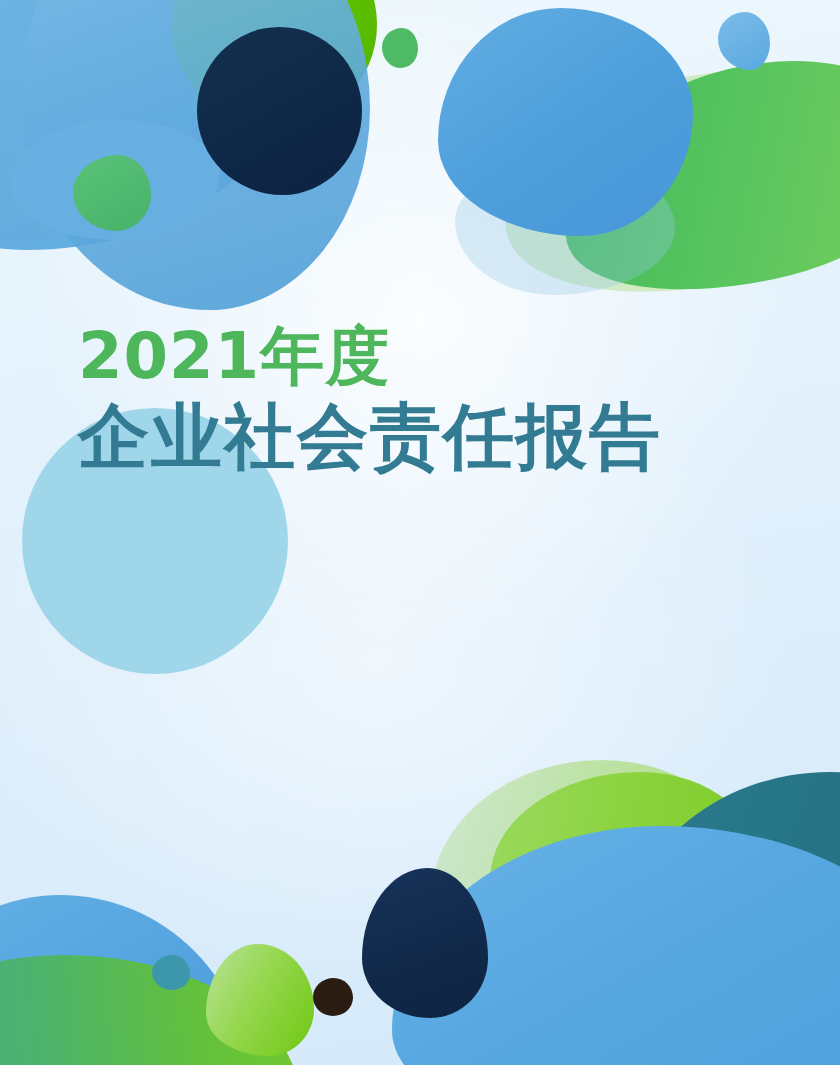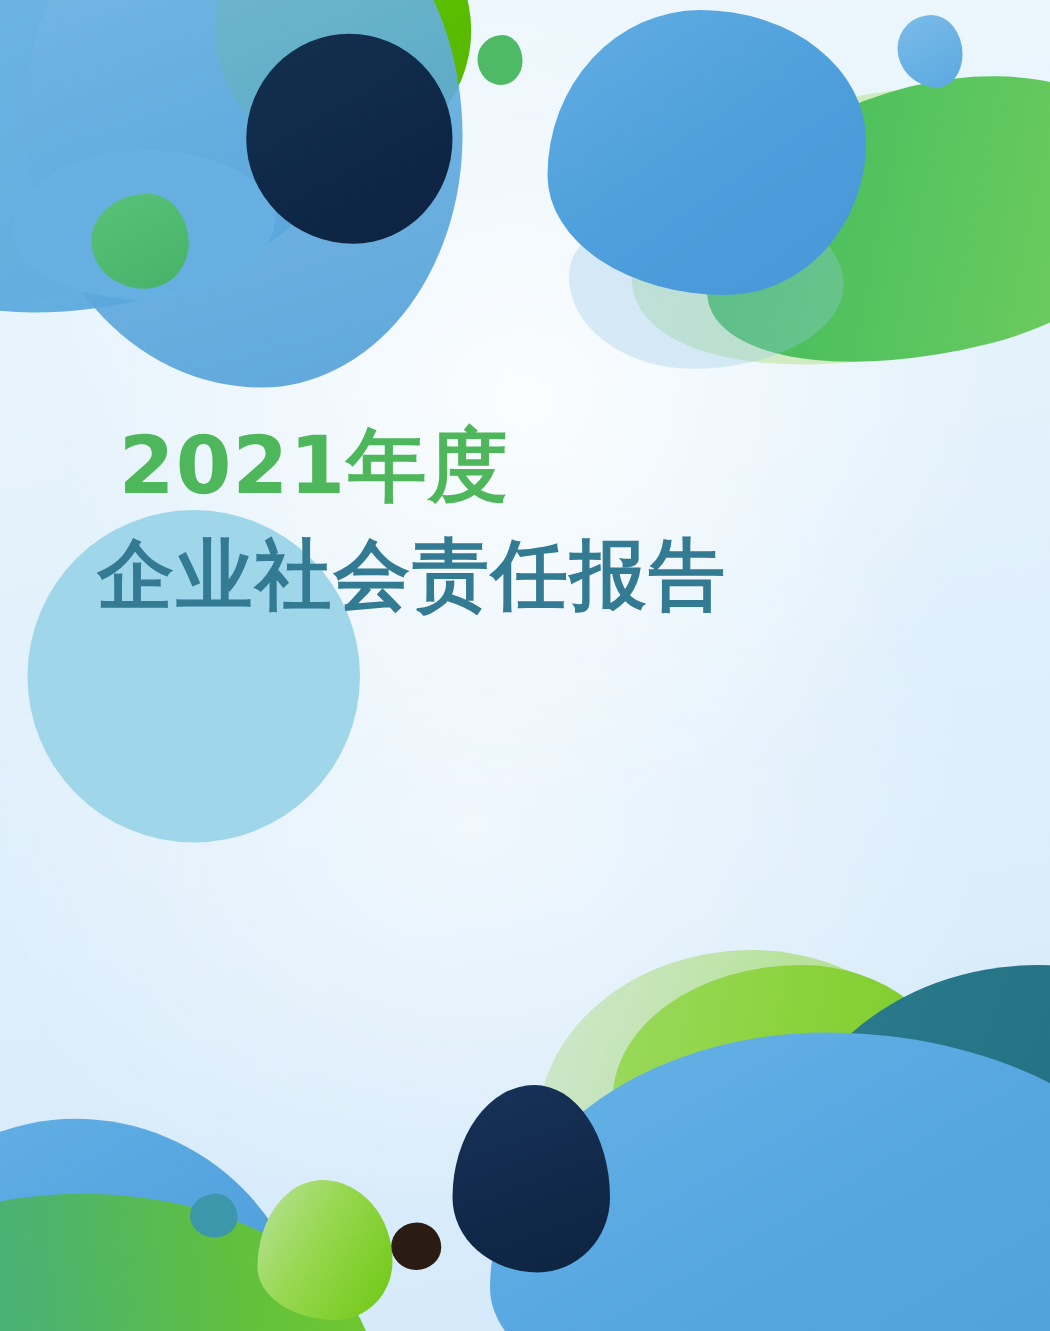--- a/index.html
+++ b/index.html
@@ -212,25 +212,25 @@
     z-index: 20;
   }
   .title-line1 {
     font-family: "DejaVu Sans", "Liberation Sans", sans-serif;
     font-size: 64px;
     font-weight: bold;
     line-height: 1.08;
     color: #4eb75b;
     letter-spacing: 1px;
     white-space: nowrap;
-    margin: 17px;
+    margin: 0;
   }
   .title-line2 {
     font-family: "DejaVu Sans", "Liberation Sans", sans-serif;
-    font-size: 61px;
+    font-size: 71px;
     font-weight: bold;
     line-height: 1.18;
     color: #337b93;
     letter-spacing: 2px;
     white-space: nowrap;
     margin: 4px 0 0 0;
   }
 </style>
 </head>
 <body>

